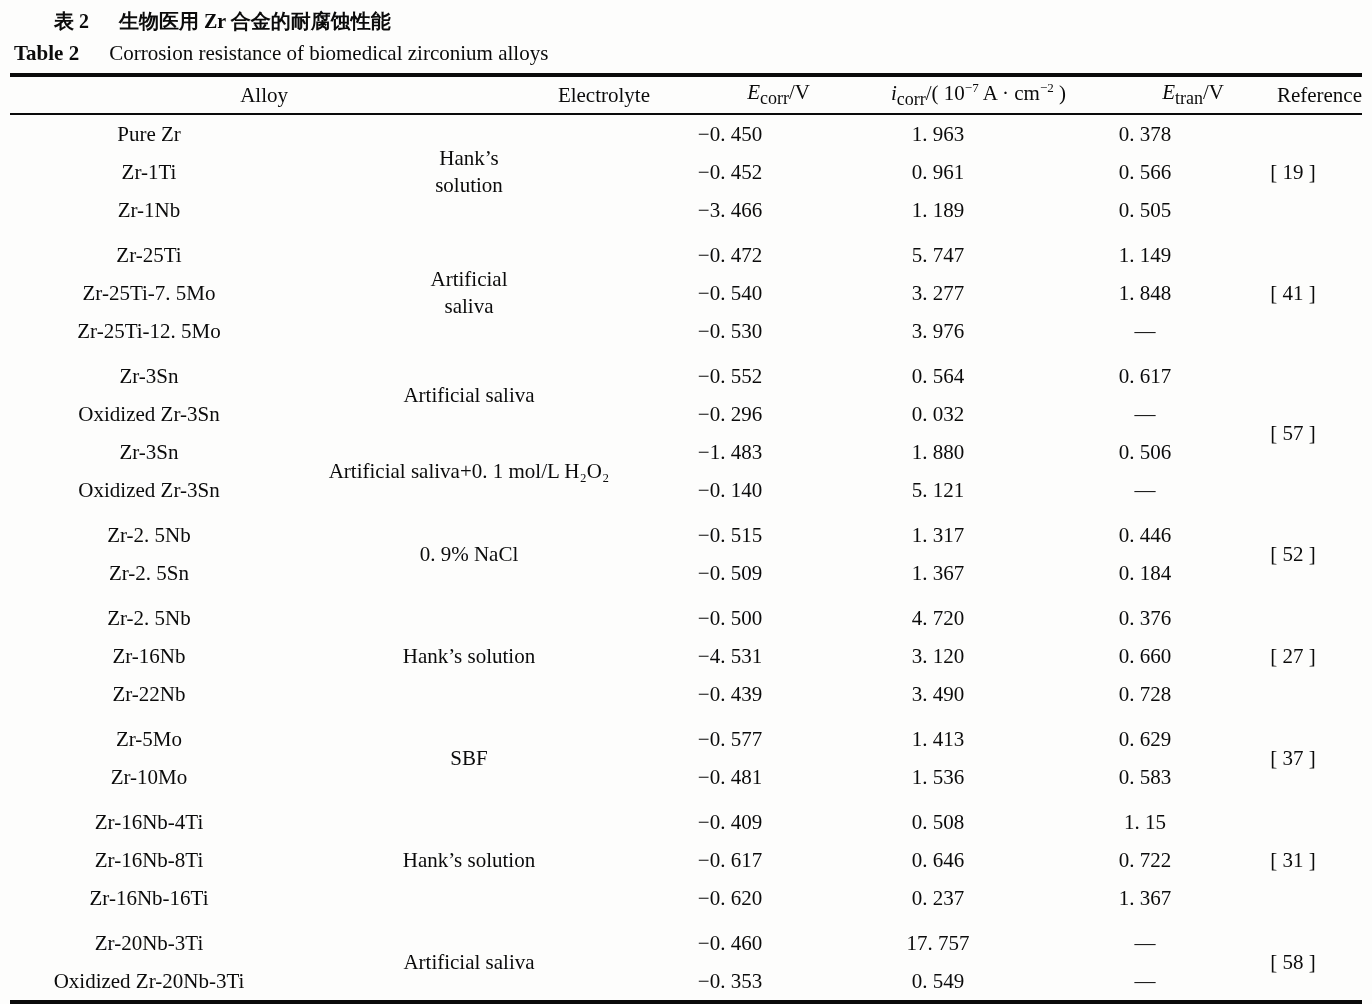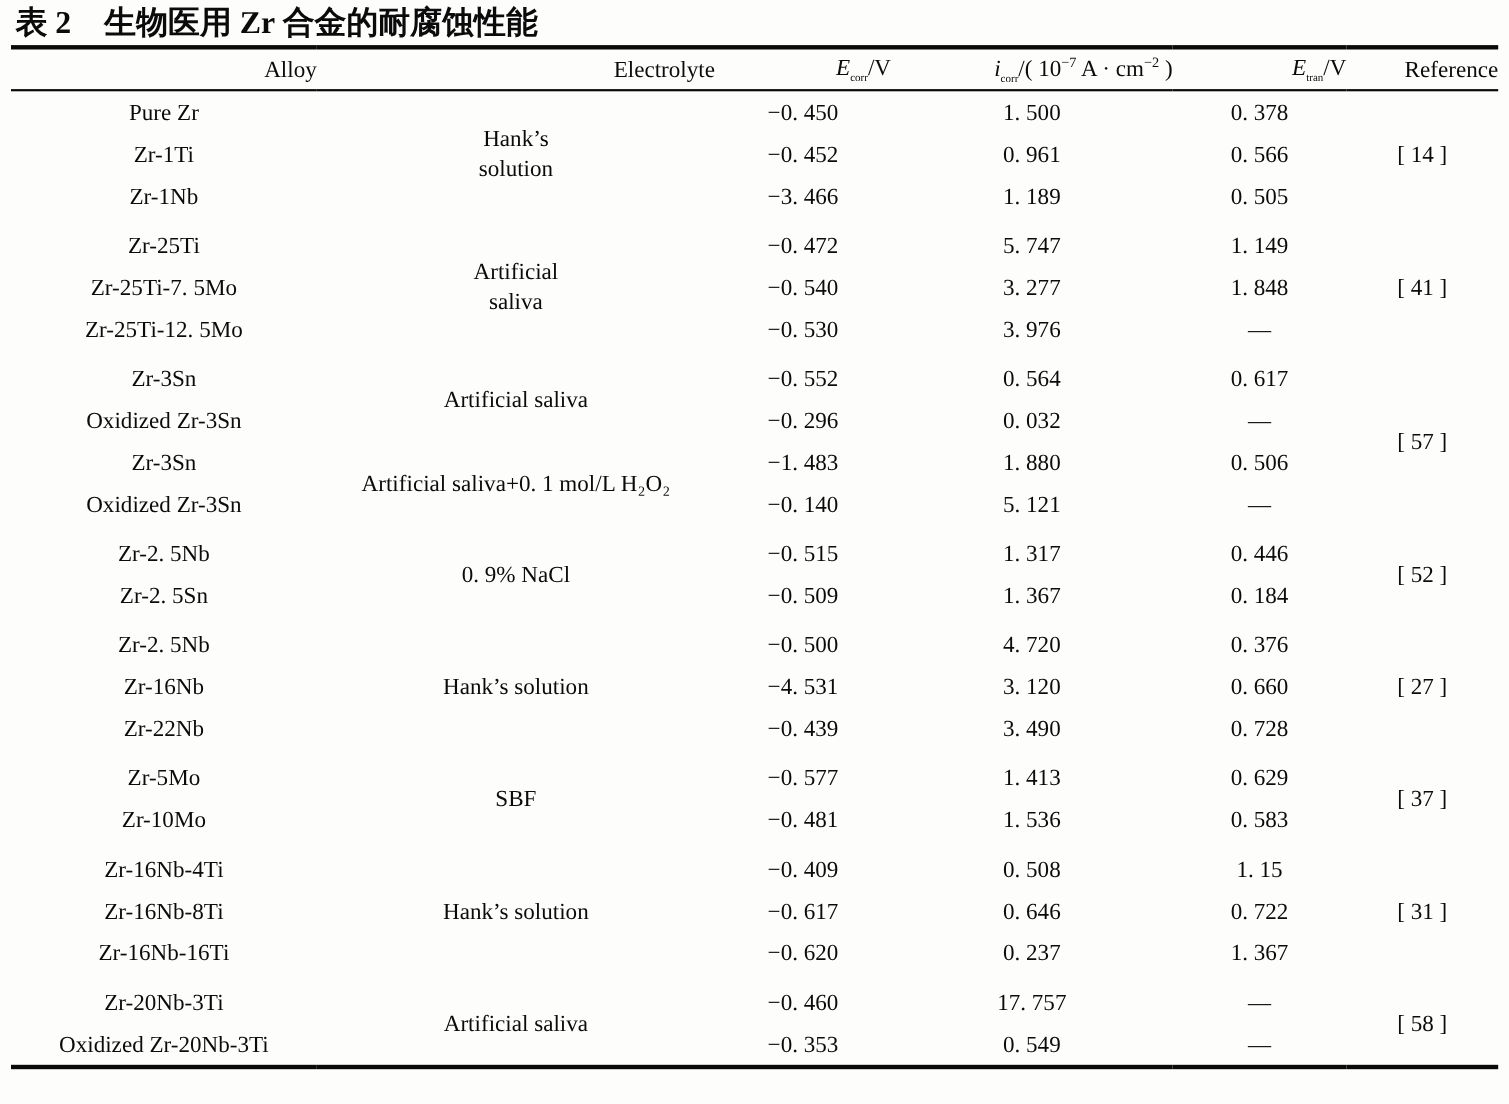--- a/index.html
+++ b/index.html
@@ -8,21 +8,21 @@
     width:1372px;
     height:1004px;
     background:#fdfdfc;
     font-family:"Liberation Serif","DejaVu Serif",serif;
     color:#0b0b0b;
     overflow:hidden;
     box-sizing:border-box;
   }
   .caption{padding:7px 10px 0 14px;}
   .caption-line{line-height:28px;white-space:nowrap;}
-  .caption-zh{font-size:29px;font-weight:bold;}
+  .caption-zh{font-size:20px;font-weight:bold;margin-left:40px;}
   .caption-en{font-size:21px;margin-top:4px;}
   .cap-label{font-weight:bold;margin-right:30px;}
   table.corr{
     table-layout:fixed;
     border-collapse:collapse;
     width:1352px;
     margin:6px 10px 0 10px;
     border-top:4px solid #0a0a0a;
     border-bottom:4px solid #0a0a0a;
   }
@@ -39,31 +39,34 @@
   tbody td{
     font-size:21px;
     height:38px;
     padding:0;
     text-align:center;
     vertical-align:middle;
   }
   tr.gap td{padding-top:7px;}
   td.c-elec{white-space:pre-line;line-height:27px;}
   .var{font-style:italic;}
-  sub.sm{font-size:10px;}
+  sub.sm{font-size:18px;}
   sup.sm{font-size:13px;}
 </style>
 </head>
 <body>
 
 <div class="page">
 
   <div class="caption">
     <div class="caption-line caption-zh">
       <span class="cap-label">表 2</span><span>生物医用 Zr 合金的耐腐蚀性能</span>
+    </div>
+    <div class="caption-line caption-en">
+      <span class="cap-label">Table 2</span><span>Corrosion resistance of biomedical zirconium alloys</span>
     </div>
   </div>
 
   <table class="corr">
     <colgroup>
       <col style="width:278px">
       <col style="width:362px">
       <col style="width:160px">
       <col style="width:256px">
       <col style="width:158px">
@@ -78,23 +81,23 @@
         <th><span class="var">E</span><sub class="sm">tran</sub><span>/V</span></th>
         <th>Reference</th>
       </tr>
     </thead>
     <tbody id="tbody">
         <tr>
           <td class="c-alloy">Pure Zr</td>
           <td class="c-elec" rowspan="3">Hank’s
 solution</td>
           <td class="c-num">−0. 450</td>
-          <td class="c-num">1. 500</td>
+          <td class="c-num">1. 963</td>
           <td class="c-num">0. 378</td>
-          <td class="c-ref" rowspan="3">[ 14 ]</td>
+          <td class="c-ref" rowspan="3">[ 19 ]</td>
         </tr>
         <tr>
           <td class="c-alloy">Zr-1Ti</td>
           <td class="c-num">−0. 452</td>
           <td class="c-num">0. 961</td>
           <td class="c-num">0. 566</td>
         </tr>
         <tr>
           <td class="c-alloy">Zr-1Nb</td>
           <td class="c-num">−3. 466</td>

